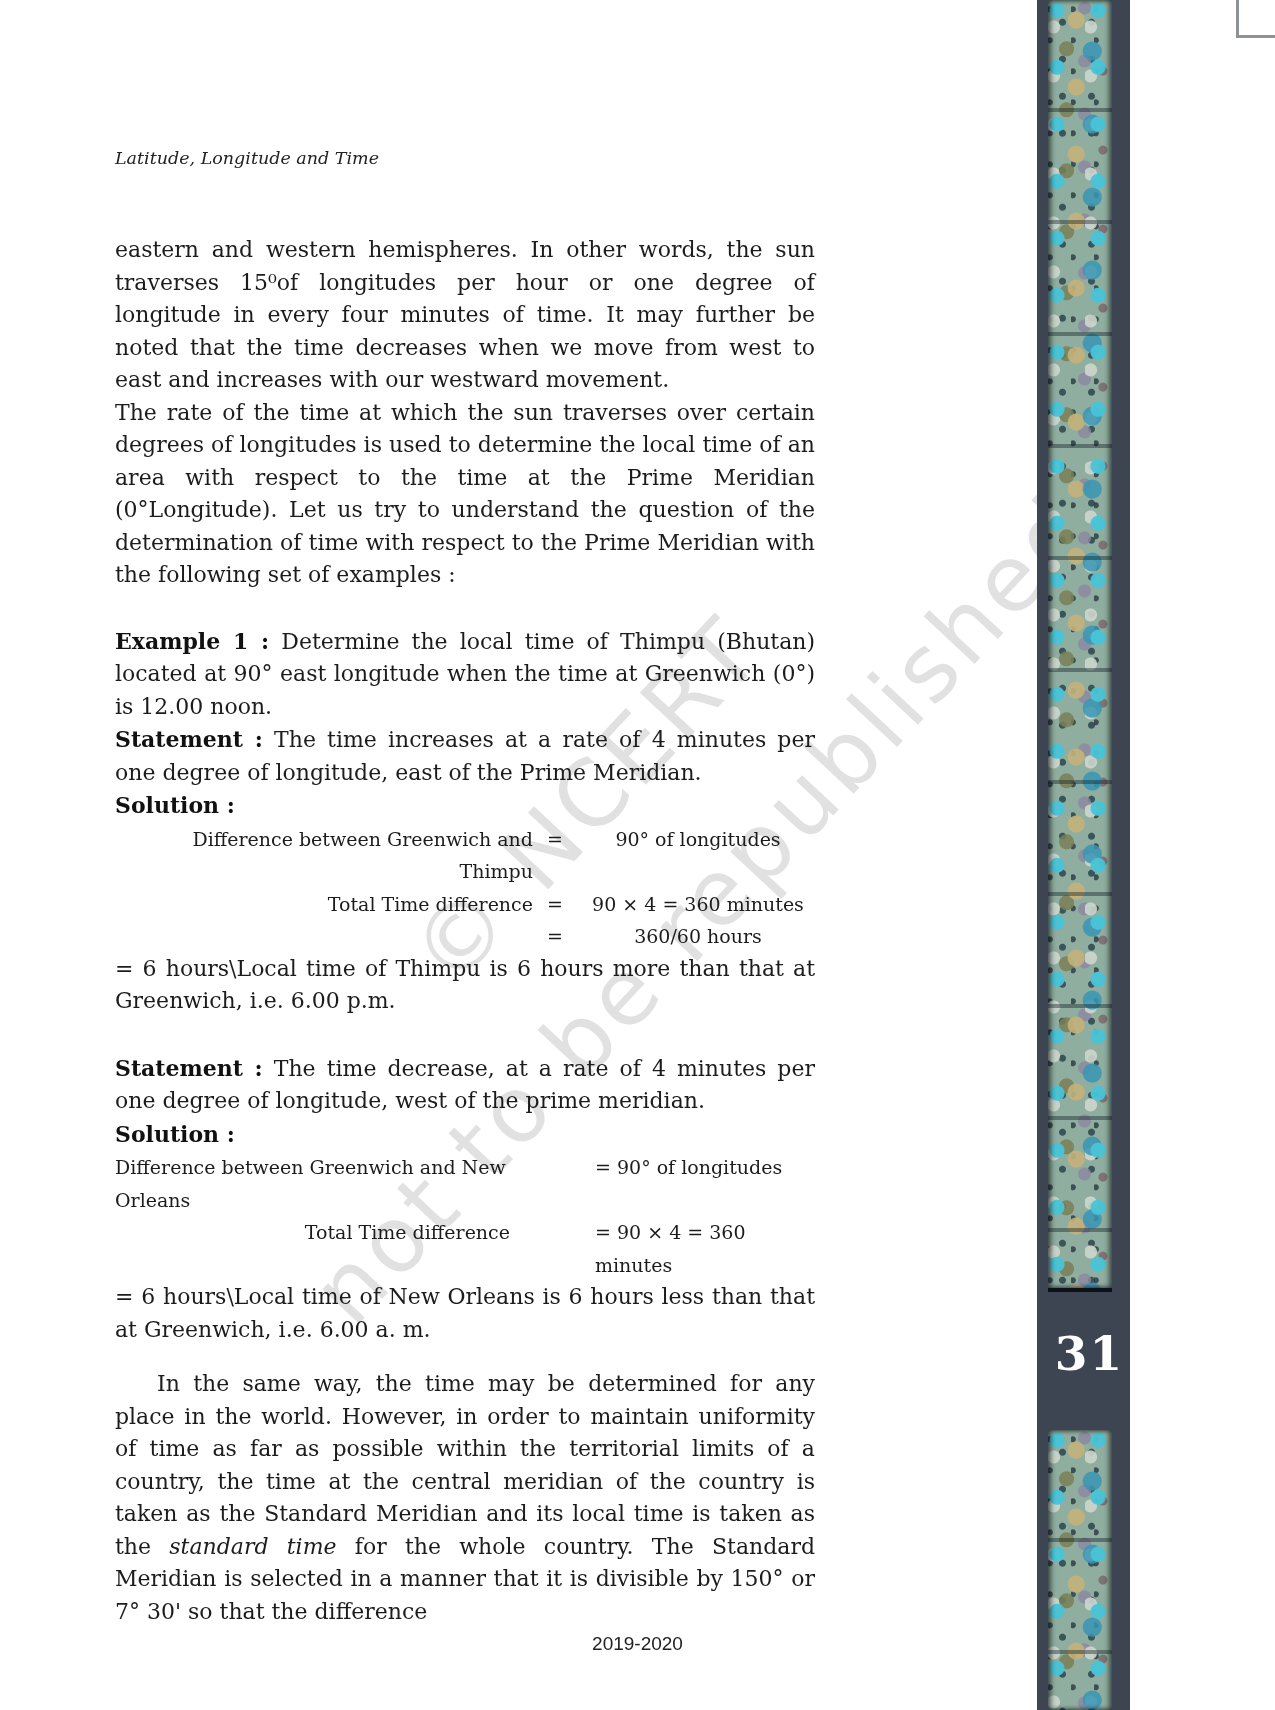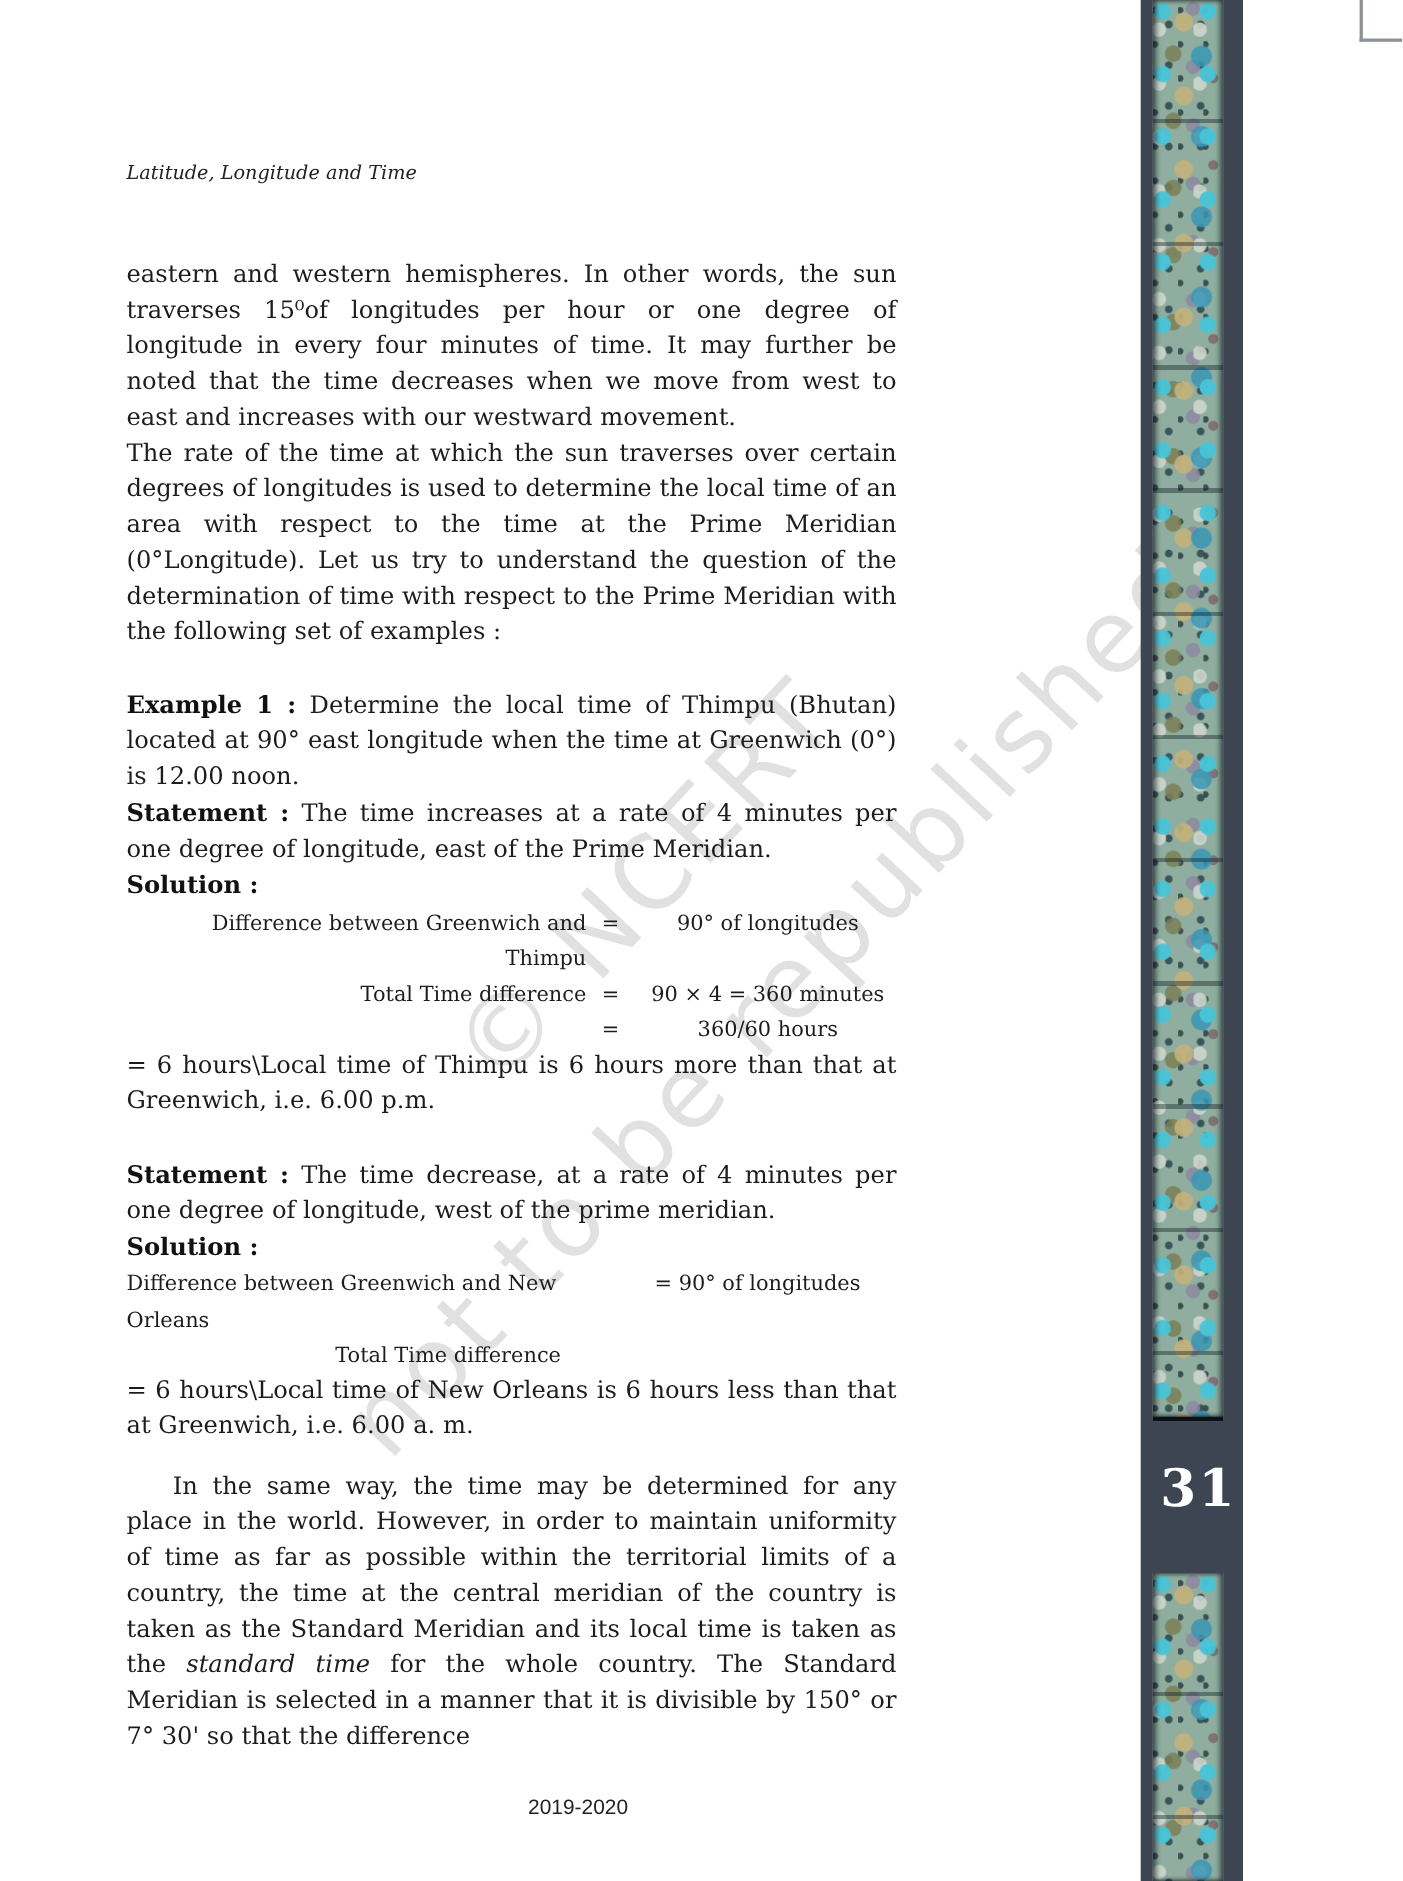--- a/index.html
+++ b/index.html
@@ -144,21 +144,21 @@
     border-bottom: 3px solid #8e9297;
     background: #ffffff;
     z-index: 2;
   }
 
   
   .footer {
     position: absolute;
     left: 0;
     top: 1633px;
-    width: 1051px;
+    width: 1275px;
     text-align: center;
     font-family: "Liberation Sans", sans-serif;
     font-size: 19px;
     color: #222;
     z-index: 2;
   }
 </style>
 </head>
 <body>
 
@@ -204,20 +204,21 @@
 
     <p class="body-text"><strong>Statement :</strong><span> The time decrease, at a rate of 4 minutes per one degree of longitude, west of the prime meridian.</span></p>
     <p class="body-text"><strong>Solution :</strong></p>
 
     <div class="sol-row">
       <span class="sr2-label">Difference between Greenwich and New Orleans</span>
       <span class="sr2-value">= 90° of longitudes</span>
     </div>
     <div class="sol-row">
       <span class="sr2-label right">Total Time difference</span>
+      <span class="sr2-value">= 90 × 4 = 360 minutes</span>
     </div>
 
     <p class="body-text">= 6 hours\Local time of New Orleans is 6 hours less than that at Greenwich, i.e. 6.00 a. m.</p>
 
     <p class="body-text final-para"><span>In the same way, the time may be determined for any place in the world. However, in order to maintain uniformity of time as far as possible within the territorial limits of a country, the time at the central meridian of the country is taken as the Standard Meridian and its local time is taken as the </span><em>standard time</em><span> for the whole country. The Standard Meridian is selected in a manner that it is divisible by 150° or 7° 30' so that the difference</span></p>
 
   </div>
 
   <div class="side-bar"></div>
   <div class="texture strip-top"></div>

